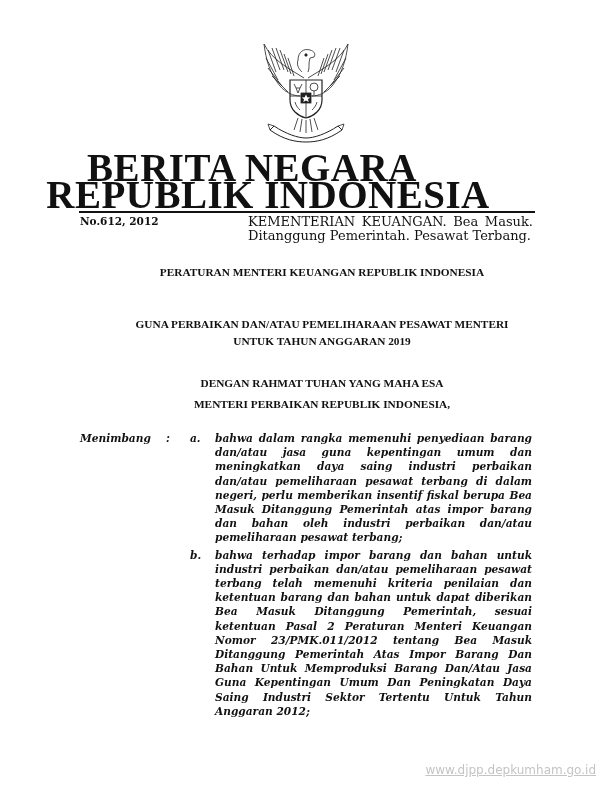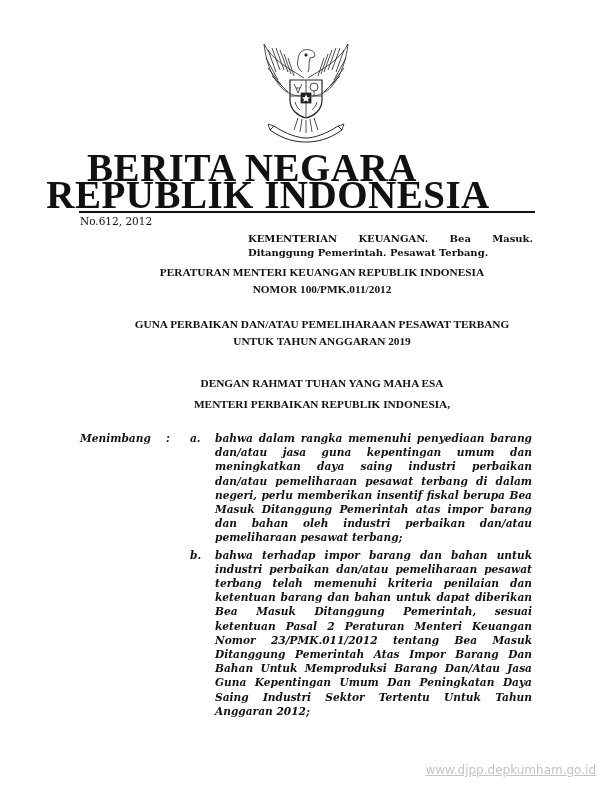--- a/index.html
+++ b/index.html
@@ -17,25 +17,25 @@
     font-size: 39px; letter-spacing: 0.5px; color: #111;
   }
   .title.t1 { top: 145px; }
   .title.t2 { top: 172px; padding-left: 16px; }
   .rule {
     position: absolute; left: 79px; width: 456px; top: 211px; height: 2px;
     background: #111;
   }
   .hdr-no {
     position: absolute; left: 80px; top: 215px;
-    font-size: 10.5px; font-weight: normal; font-family: "DejaVu Serif", serif;
+    font-size: 10.5px; font-weight: bold; font-family: "DejaVu Serif", serif;
   }
   .hdr-subj {
-    position: absolute; left: 248px; top: 232px; width: 285px;
-    font-size: 10px; font-weight: bold; line-height: 14px;
+    position: absolute; left: 248px; top: 215px; width: 285px;
+    font-size: 13px; font-weight: normal; line-height: 14px;
     text-align: justify; text-align-last: left;
   }
   .hdr-subj .l1 { display: block; text-align: justify; text-align-last: justify; }
   .center-block {
     position: absolute; left: 0; width: 612px; text-align: center;
     font-family: "Liberation Serif", serif; font-weight: bold; font-size: 11.3px;
   }
   .center-block div { white-space: nowrap; margin-left: 32px; }
   .cb1 { top: 264px; line-height: 17.3px; }
   .cb2 { top: 316px; line-height: 17px; }
@@ -119,25 +119,24 @@
 <div class="rule"></div>
 
 <div class="hdr-no">No.612, 2012</div>
 <div class="hdr-subj">
   <span class="l1">KEMENTERIAN KEUANGAN. Bea Masuk.</span>
   <span>Ditanggung Pemerintah. Pesawat Terbang.</span>
 </div>
 
 <div class="center-block cb1">
   <div>PERATURAN MENTERI KEUANGAN REPUBLIK INDONESIA</div>
-  <div>NOMOR 100/PMK.011/2012</div>
 </div>
 
 <div class="center-block cb2">
-  <div>GUNA PERBAIKAN DAN/ATAU PEMELIHARAAN PESAWAT TERBANG</div>
+  <div>GUNA PERBAIKAN DAN/ATAU PEMELIHARAAN PESAWAT MENTERI</div>
   <div>UNTUK TAHUN ANGGARAN 2019</div>
 </div>
 
 <div class="center-block cb3">
   <div>DENGAN RAHMAT TUHAN YANG MAHA ESA</div>
   <div>MENTERI PERBAIKAN REPUBLIK INDONESIA,</div>
 </div>
 
 <div class="consid">
   <span class="label">Menimbang</span>

